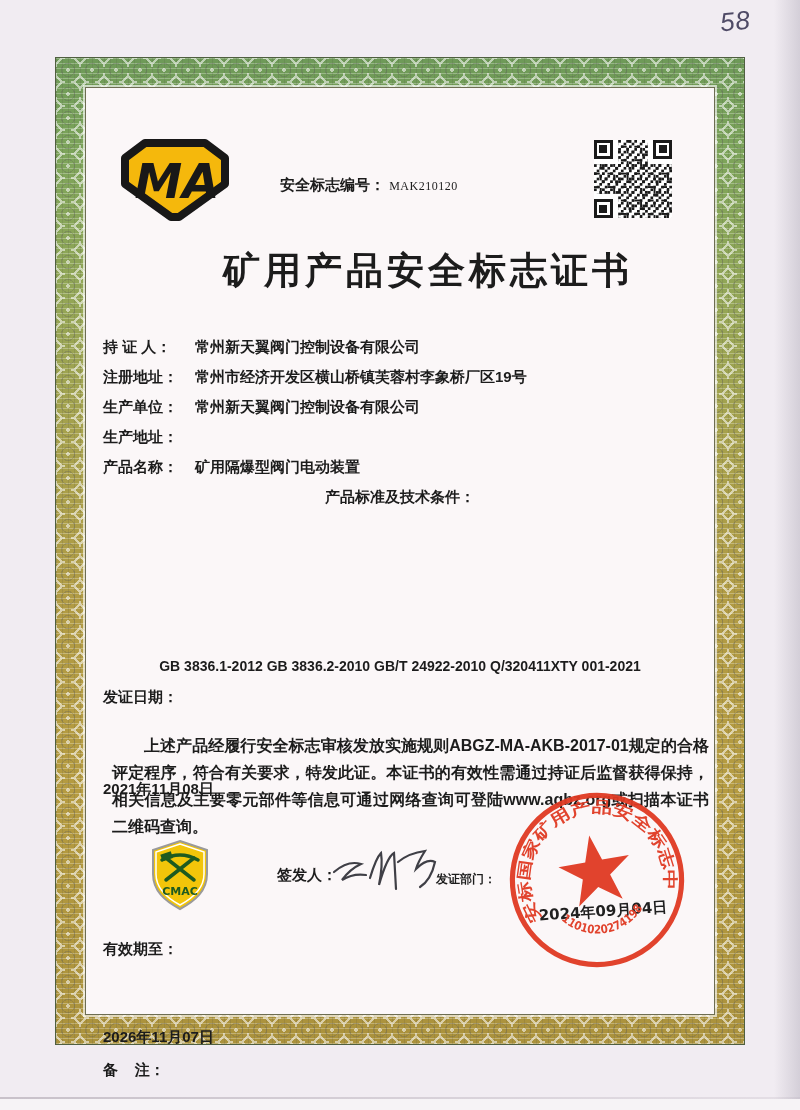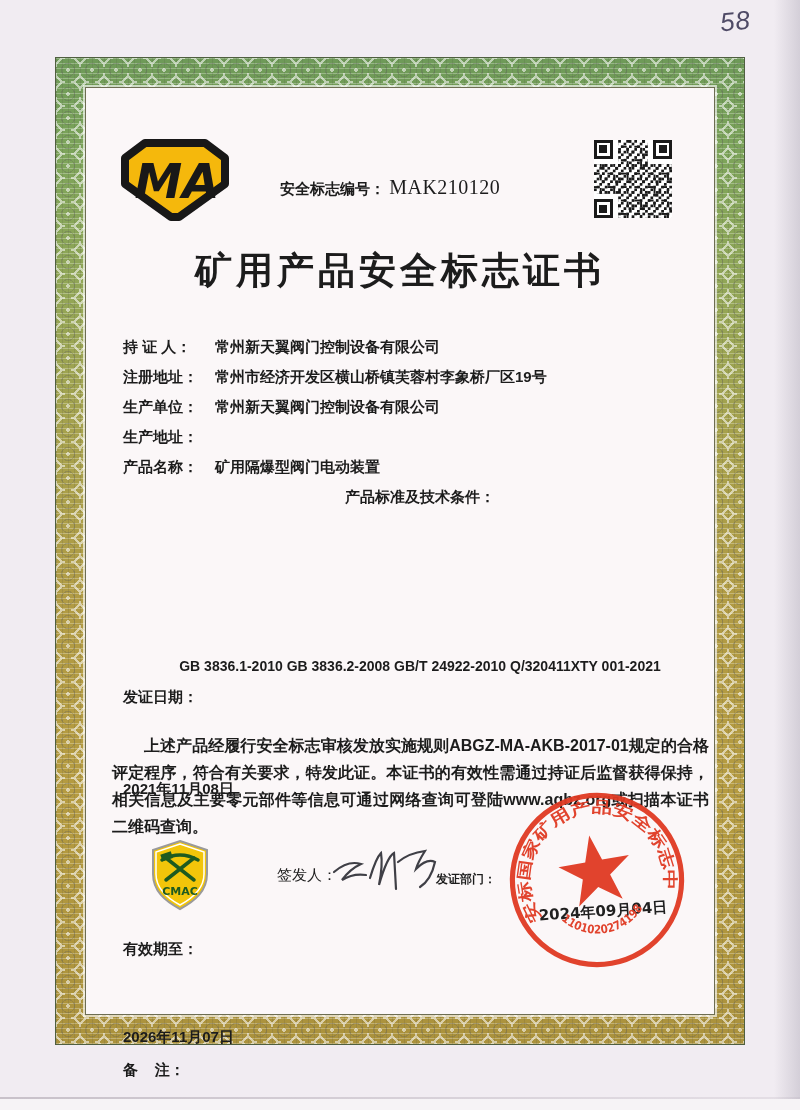--- a/index.html
+++ b/index.html
@@ -27,43 +27,43 @@
       repeating-linear-gradient(0deg, rgba(255,255,255,.28) 0 1px, rgba(0,0,0,0) 1px 5px),
       linear-gradient(180deg,#6e9a58 0%,#7da45a 10%,#93a656 24%,#a6a14c 38%,#b19b44 55%,#b59b40 75%,#ab923c 100%);
   }
   .frame-inner{position:absolute;left:29px;top:29px;right:29px;bottom:29px;
     background:#fbf7f8;border:1px solid #6d6d52;
     box-shadow:0 0 0 2px rgba(255,255,255,.65);}
 
   .ma-logo{position:absolute;left:115px;top:137px;width:120px;height:86px;}
   .cert-no{position:absolute;left:280px;top:176px;font-size:15px;white-space:nowrap;}
   .cert-no .lab{font-weight:bold;}
-  .cert-no .val{font-family:"Liberation Serif","DejaVu Serif",serif;font-size:20px;letter-spacing:.5px;}
+  .cert-no .val{font-family:"Liberation Serif","DejaVu Serif",serif;font-size:12px;letter-spacing:.5px;}
   .qr{position:absolute;left:594px;top:140px;width:78px;height:78px;}
 
-  .cert-title{position:absolute;left:55px;width:690px;top:246px;text-align:center;
+  .cert-title{position:absolute;left:55px;width:746px;top:246px;text-align:center;
     font-size:37px;font-weight:bold;letter-spacing:4px;}
 
-  .fields{position:absolute;left:123px;top:336px;width:594px;font-size:15px;font-weight:bold;}
+  .fields{position:absolute;left:103px;top:336px;width:594px;font-size:15px;font-weight:bold;}
   .row{display:flex;align-items:flex-start;margin-bottom:9px;line-height:21px;}
   .row .lbl{flex:0 0 92px;white-space:pre;}
   .row .val{flex:1;}
   .row.wide{align-items:center;flex-direction:column;}
   .row.wide .lbl{flex-basis:170px;}
   .row.wide .val{font-size:14px;line-height:21px;}
   .row.dates{margin-top:4px;margin-bottom:12px;flex-direction:column;}
   .row.dates .val1{flex:0 0 160px;text-align:center;}
   .row.dates .lbl2{flex:0 0 88px;white-space:pre;}
   .row.dates .val2{flex:1;}
 
   .statement{position:absolute;left:112px;top:732px;width:597px;
     font-size:16px;font-weight:bold;line-height:27px;text-indent:2em;text-align:justify;}
 
   .cmac{position:absolute;left:148px;top:838px;width:64px;height:74px;}
-  .signer-label{position:absolute;left:277px;top:866px;font-size:15px;font-weight:normal;}
+  .signer-label{position:absolute;left:277px;top:866px;font-size:15px;font-weight:bold;}
   .signature{position:absolute;left:328px;top:838px;width:110px;height:64px;}
   .issuer-label{position:absolute;left:436px;top:871px;font-size:12px;font-weight:bold;}
 
   .stamp{position:absolute;left:503px;top:786px;width:188px;height:188px;
     transform:rotate(-10deg);opacity:.95;}
 </style>
 </head>
 <body>
 
 <div class="scan-edge-right"></div>
@@ -140,21 +140,21 @@
   </div>
   <div class="row">
     <span class="lbl">生产地址：</span>
   </div>
   <div class="row">
     <span class="lbl">产品名称：</span>
     <span class="val">矿用隔爆型阀门电动装置</span>
   </div>
   <div class="row wide">
     <span class="lbl">产品标准及技术条件：</span>
-    <span class="val">GB 3836.1-2010 GB 3836.2-2008 GB/T 24922-2010 Q/320411XTY 001-2021</span>
+    <span class="val">GB 3836.1-2012 GB 3836.2-2010 GB/T 24922-2010 Q/320411XTY 001-2021</span>
   </div>
   <div class="row dates">
     <span class="lbl">发证日期：</span>
     <span class="val1">2021年11月08日</span>
     <span class="lbl2">有效期至：</span>
     <span class="val2">2026年11月07日</span>
   </div>
   <div class="row">
     <span class="lbl">备    注：</span>
     <span class="val"></span>

